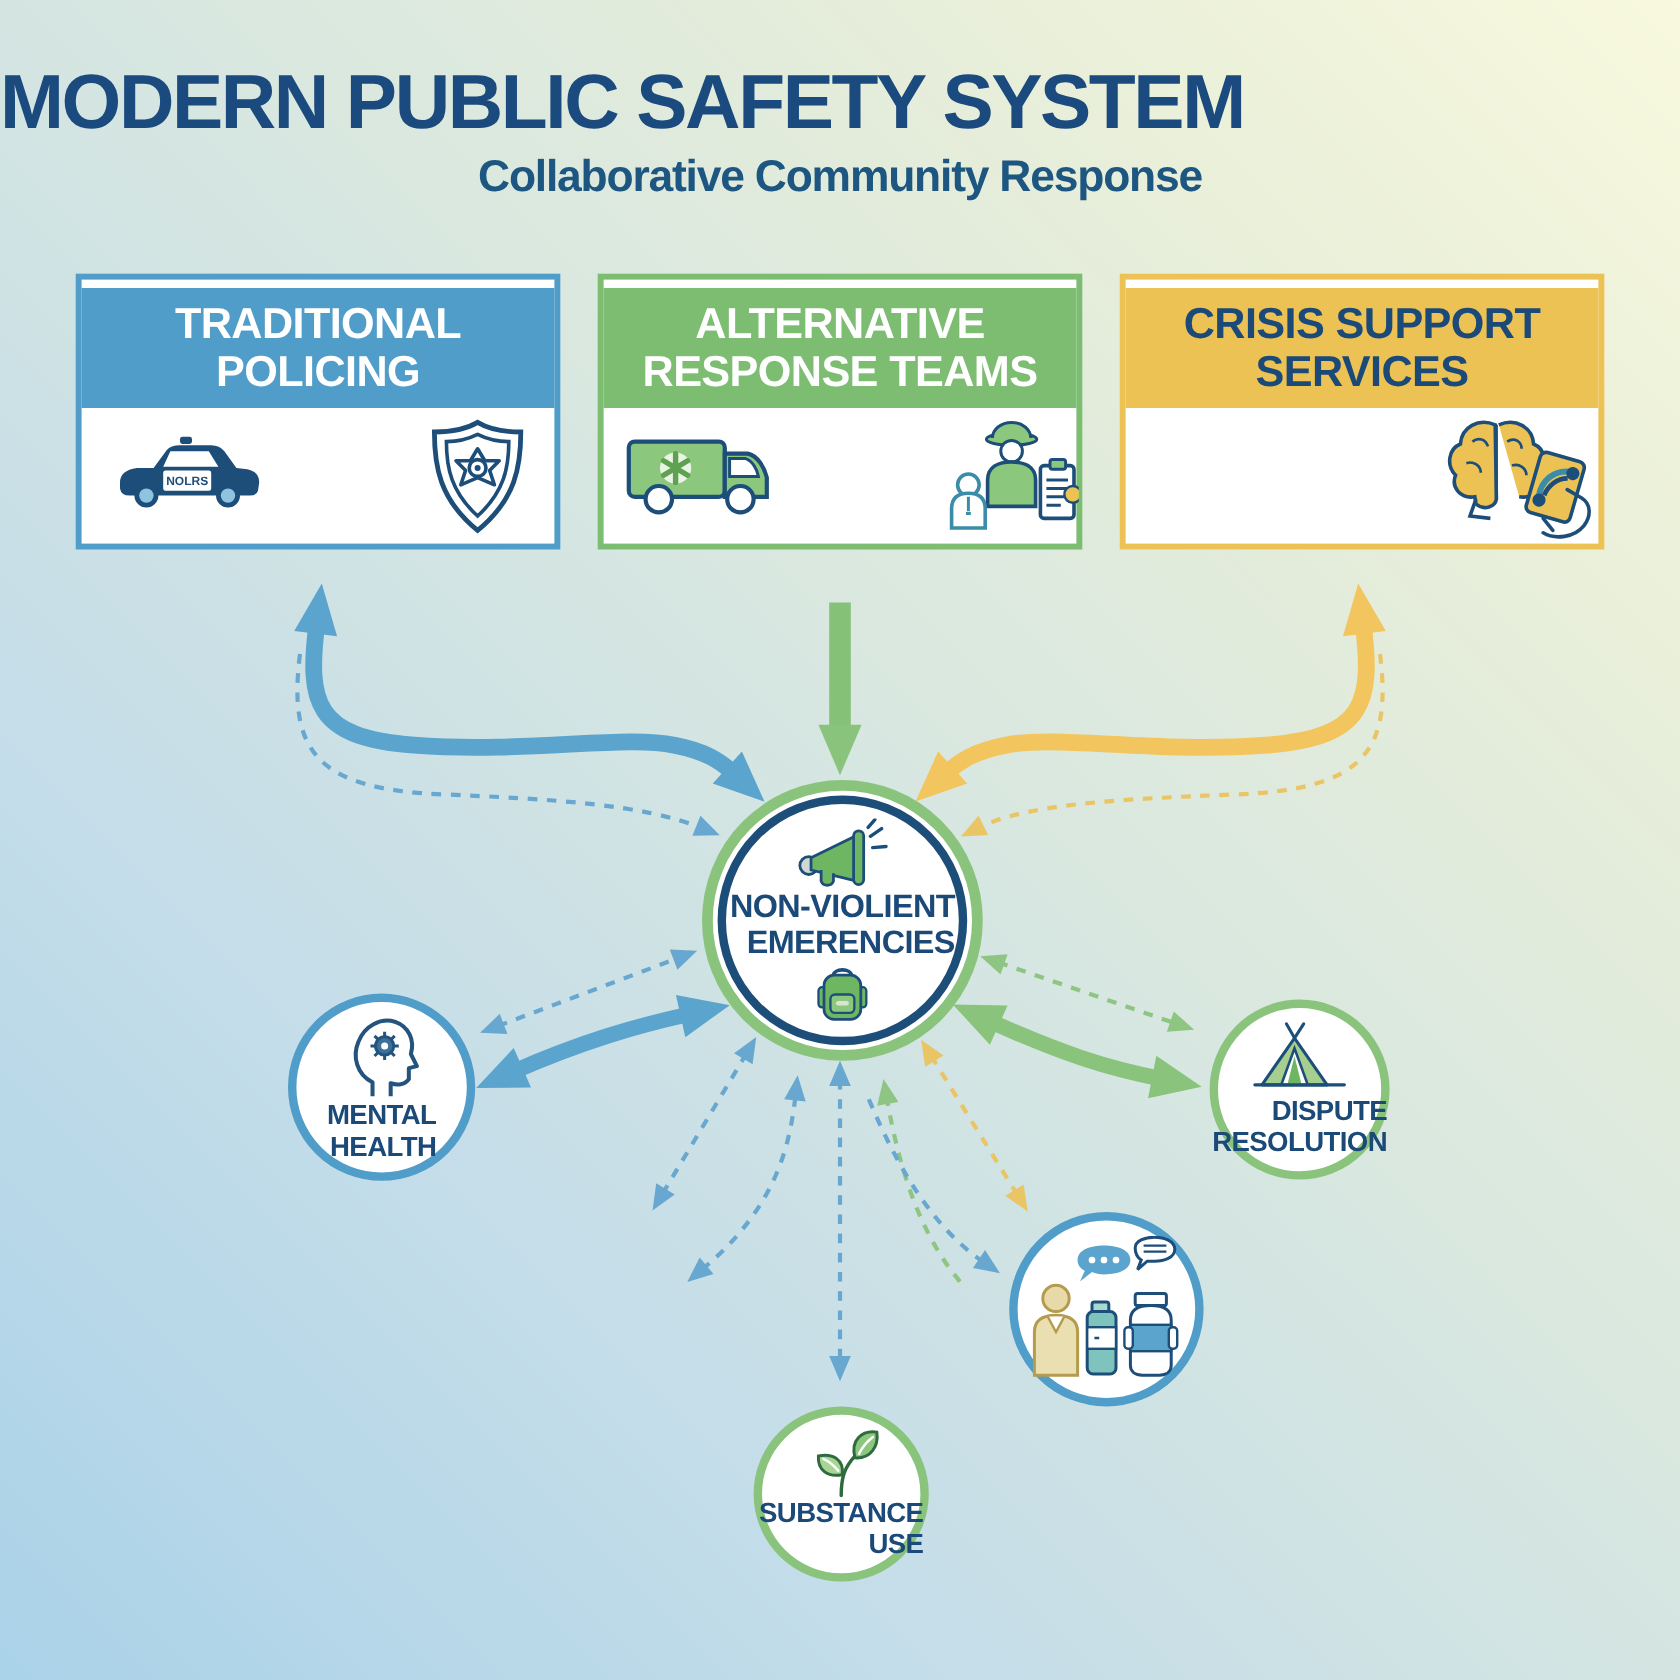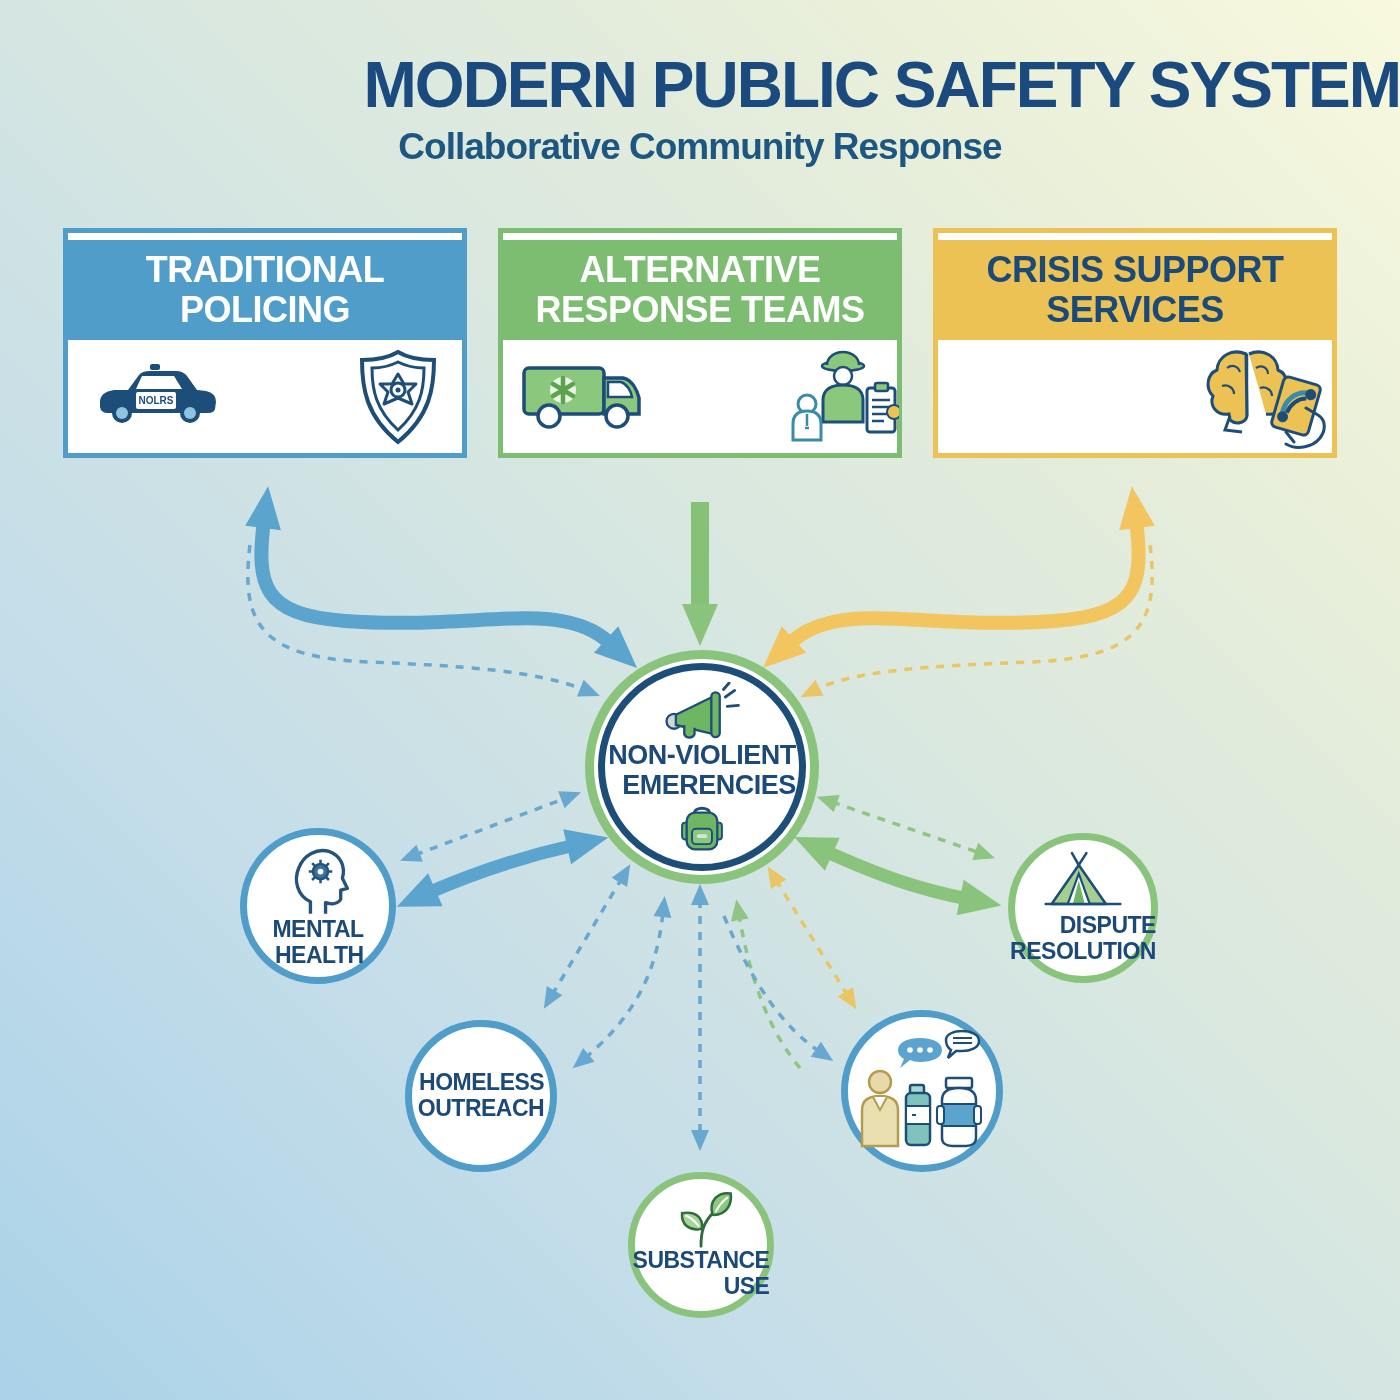--- a/index.html
+++ b/index.html
@@ -2,21 +2,21 @@
 <html><head>
 <meta charset="utf-8">
 <style>
   html,body{margin:0;padding:0;}
   #canvas{
     position:relative;width:1400px;height:1400px;overflow:hidden;
     background:linear-gradient(225deg,#f8f9de 0%,#e9efd9 20%,#d8e7e0 45%,#c4dde9 72%,#aad2e8 100%);
     font-family:"Liberation Sans",sans-serif;
   }
   .title{
-    position:absolute;left:0;top:48px;width:100%;text-align:right;
+    position:absolute;left:0;top:48px;width:100%;text-align:left;
     font-size:64px;font-weight:bold;letter-spacing:-2px;color:#1b4a7e;
   }
   .subtitle{
     position:absolute;left:0;top:126px;width:100%;text-align:center;
     font-size:37px;font-weight:bold;letter-spacing:-1px;color:#1d5681;
   }
   .box{position:absolute;top:228px;width:404px;height:230px;background:#fff;box-sizing:border-box;z-index:2;}
   .box-header{margin:7px 0 0 0;height:100px;display:flex;flex-direction:column;align-items:center;justify-content:center;
     font-size:36px;font-weight:bold;line-height:1.12;letter-spacing:-0.5px;text-align:left;}
   .box-body{position:relative;height:92px;}
@@ -202,26 +202,20 @@
       <path d="M41,26 L28,62 L54,62 Z" fill="#ffffff" stroke="#1d4e79" stroke-width="2.5"></path>
       <path d="M41,34 L34,62 L48,62 Z" fill="#6fb663"></path>
       <path d="M2,62 L90,62" stroke="#1d4e79" stroke-width="3" stroke-linecap="round"></path>
     </svg>
     <div class="circ-label">
       <div>DISPUTE</div>
       <div>RESOLUTION</div>
     </div>
   </div>
 
-  <div class="circle" style="left:405px;top:1020px;width:152px;height:152px;border:7px solid #4f9dc8;">
-    <div class="circ-label">
-      <div>HOMELESS</div>
-      <div>OUTREACH</div>
-    </div>
-  </div>
 
   <div class="circle" style="left:841px;top:1010px;width:162px;height:162px;border:7px solid #4f9dc8;">
     <svg width="128" height="122" viewBox="0 0 128 122">
       <path d="M36,12 C36,4 46,0 58,0 C70,0 80,4 80,12 C80,20 70,24 58,24 C54,24 51,23 48,22 L38,30 L42,21 C38,19 36,16 36,12 Z" transform="translate(4,8)" fill="#5ba4cd"></path>
       <circle cx="52" cy="20" r="2.8" fill="#ffffff"></circle>
         <circle cx="62" cy="20" r="2.8" fill="#ffffff"></circle>
         <circle cx="72" cy="20" r="2.8" fill="#ffffff"></circle>
       <g>
         <path d="M88,10 C88,4 96,1 104,1 C112,1 121,4 121,11 C121,18 112,21 104,21 L98,21 L90,28 L93,20 C90,18 88,14 88,10 Z" fill="#ffffff" stroke="#1d4e79" stroke-width="2.5"></path>
         <path d="M95,8 L114,8 M95,13 L114,13" stroke="#1d4e79" stroke-width="2"></path>

